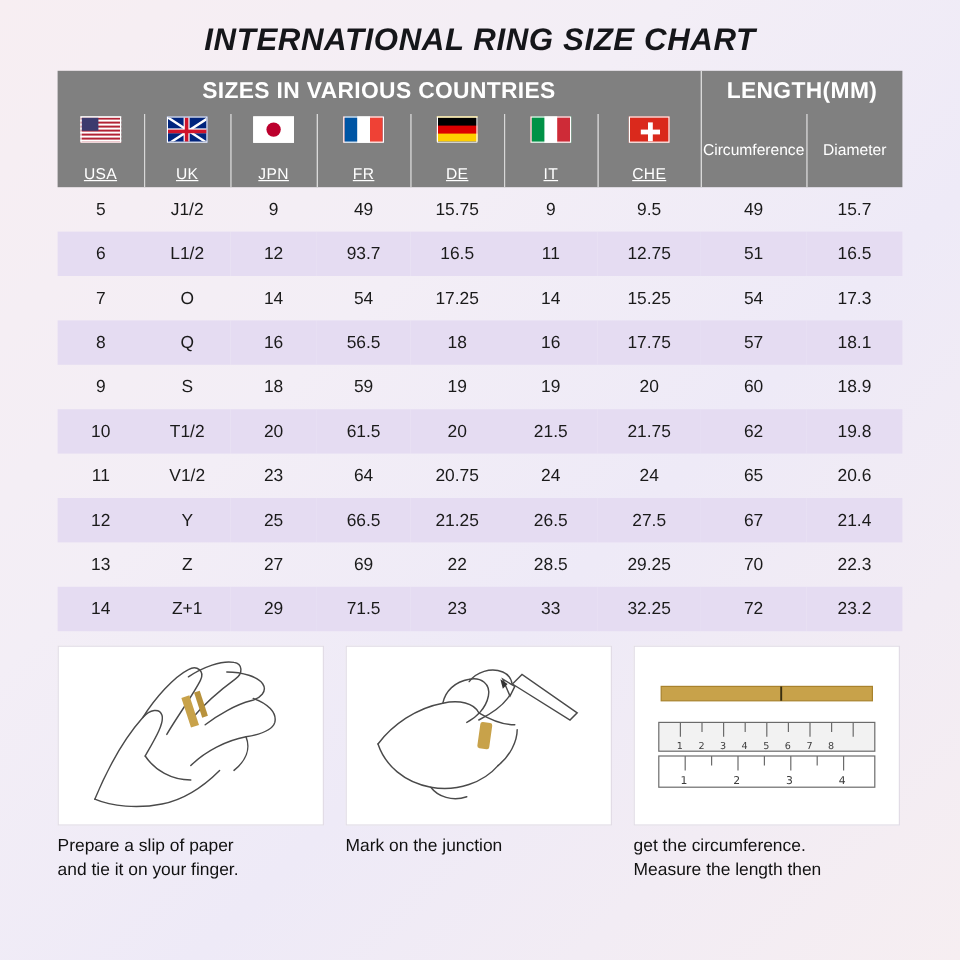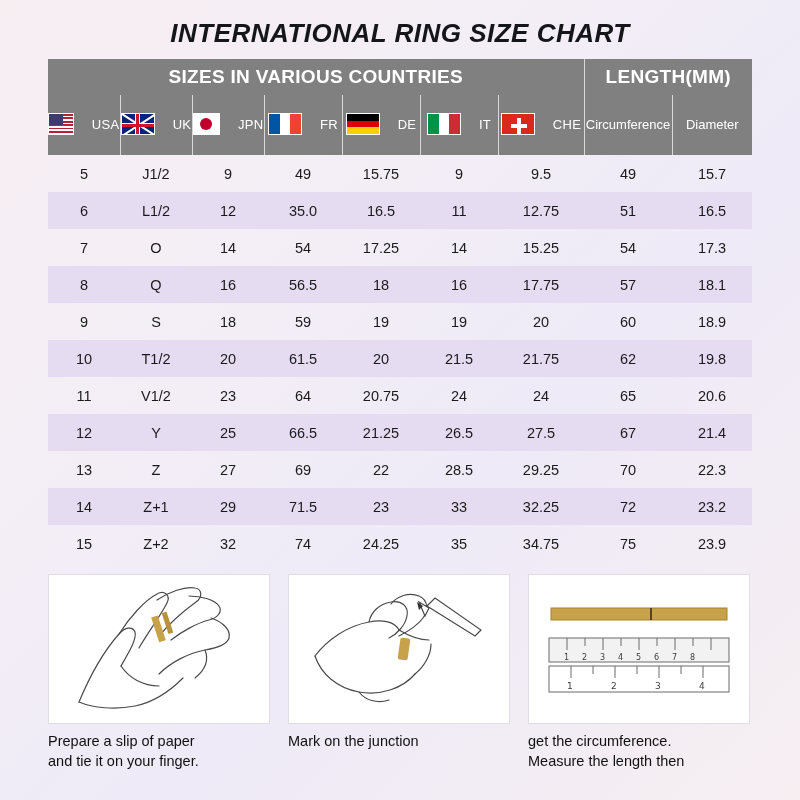--- a/index.html
+++ b/index.html
@@ -53,24 +53,25 @@
     color: #ffffff;
     text-align: center;
     vertical-align: middle;
     height: 54px;
     border-right: 1px solid #d8d8d8;
     padding: 2px 0 4px 0;
   }
   .flag-row td:last-child { border-right: none; }
   .flagwrap {
     display: flex;
-    flex-direction: row;
+    flex-direction: column;
     align-items: center;
     justify-content: center;
     gap: 18px;
+    text-decoration: underline;
   }
   .flag {
     width: 34px;
     height: 22px;
     border: 1px solid #ffffff;
     position: relative;
     overflow: hidden;
     box-sizing: border-box;
   }
   .ccode {
@@ -274,21 +275,21 @@
         <td>15.75</td>
         <td>9</td>
         <td>9.5</td>
         <td>49</td>
         <td>15.7</td>
       </tr>
       <tr class="even">
         <td>6</td>
         <td>L1/2</td>
         <td>12</td>
-        <td>35.0</td>
+        <td>93.7</td>
         <td>16.5</td>
         <td>11</td>
         <td>12.75</td>
         <td>51</td>
         <td>16.5</td>
       </tr>
       <tr class="odd">
         <td>7</td>
         <td>O</td>
         <td>14</td>
@@ -368,31 +369,20 @@
       <tr class="even">
         <td>14</td>
         <td>Z+1</td>
         <td>29</td>
         <td>71.5</td>
         <td>23</td>
         <td>33</td>
         <td>32.25</td>
         <td>72</td>
         <td>23.2</td>
-      </tr>
-      <tr class="odd">
-        <td>15</td>
-        <td>Z+2</td>
-        <td>32</td>
-        <td>74</td>
-        <td>24.25</td>
-        <td>35</td>
-        <td>34.75</td>
-        <td>75</td>
-        <td>23.9</td>
       </tr>
     </tbody>
   </table>
 
   <div class="cards">
 
     <div class="card">
       <div class="imgbox">
         <svg width="200" height="135" viewBox="0 0 200 135">
           <g fill="none" stroke="#4a4a4a" stroke-width="1.2" stroke-linecap="round">

